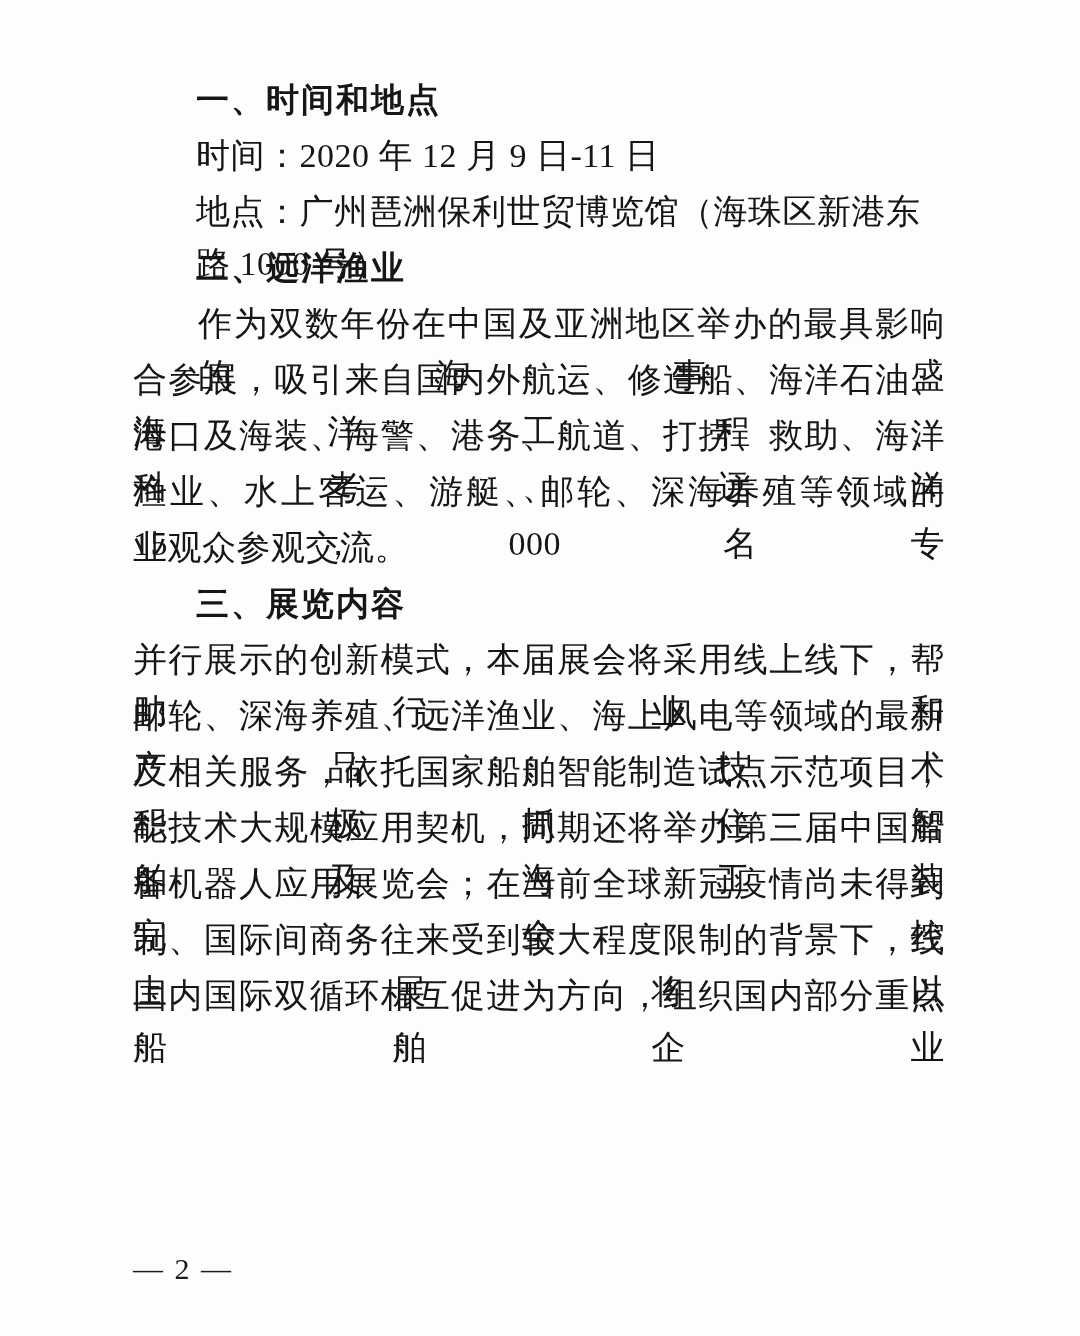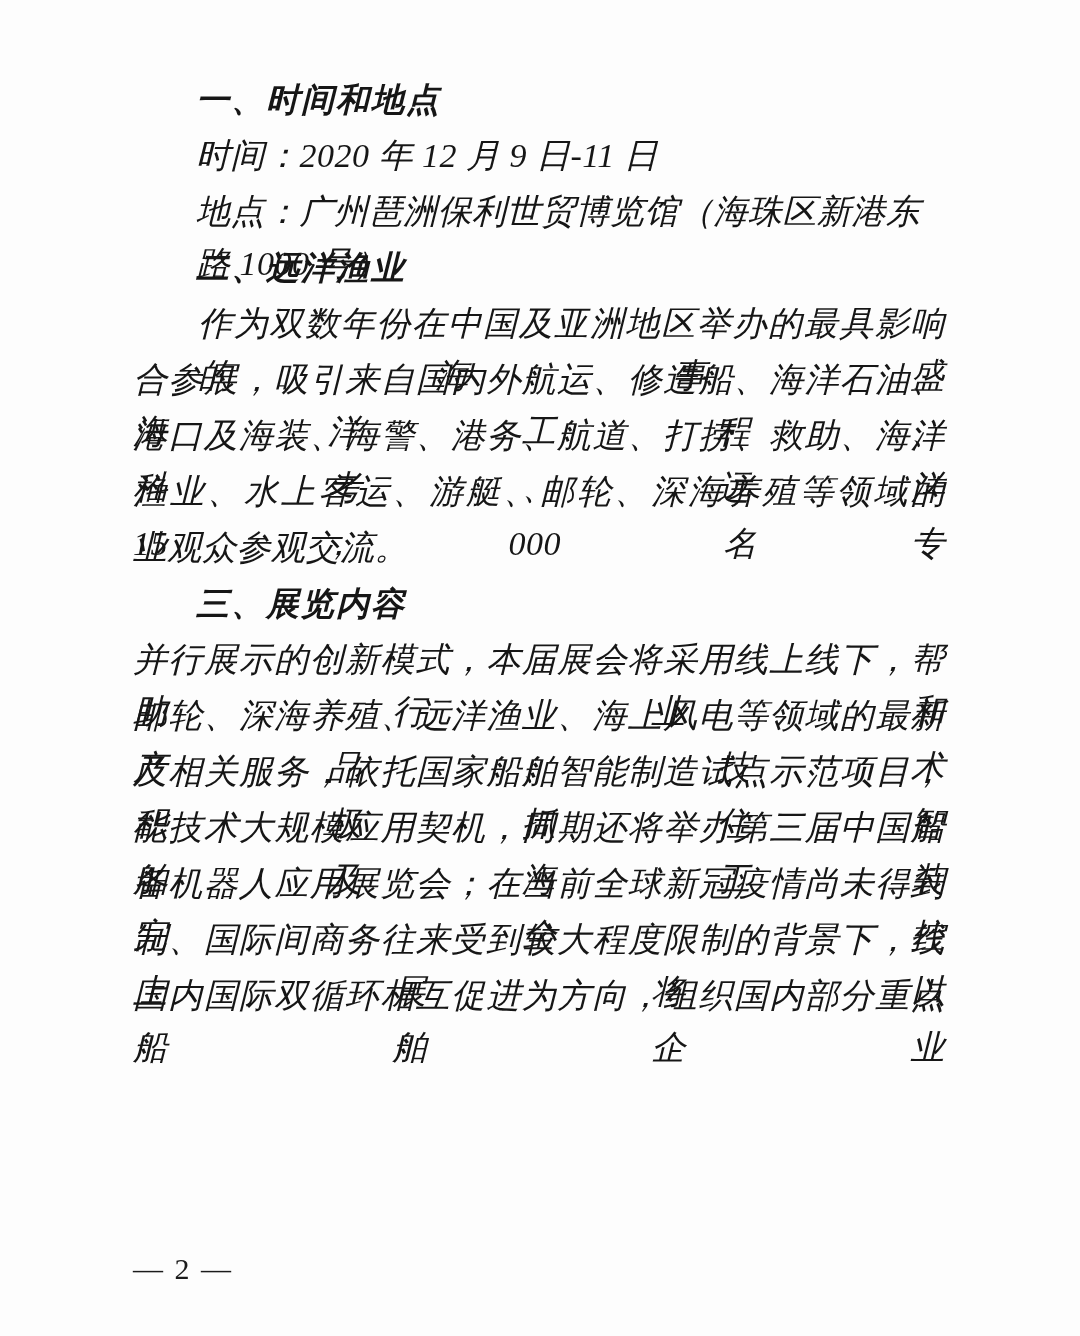--- a/index.html
+++ b/index.html
@@ -28,21 +28,20 @@
     left: 133px;
     top: 74px;
     width: 812px;
   }
   .line {
     font-size: 34px;
     height: 56px;
     line-height: 52px;
     white-space: normal;
     letter-spacing: 0.5px;
-    font-style: italic;
   }
   .line.heading {
     font-family: "Liberation Sans", "DejaVu Sans", sans-serif;
     font-weight: 700;
     font-size: 33px;
     padding-left: 63px;
     letter-spacing: 2px;
   }
   .line.plain {
     padding-left: 63px;

